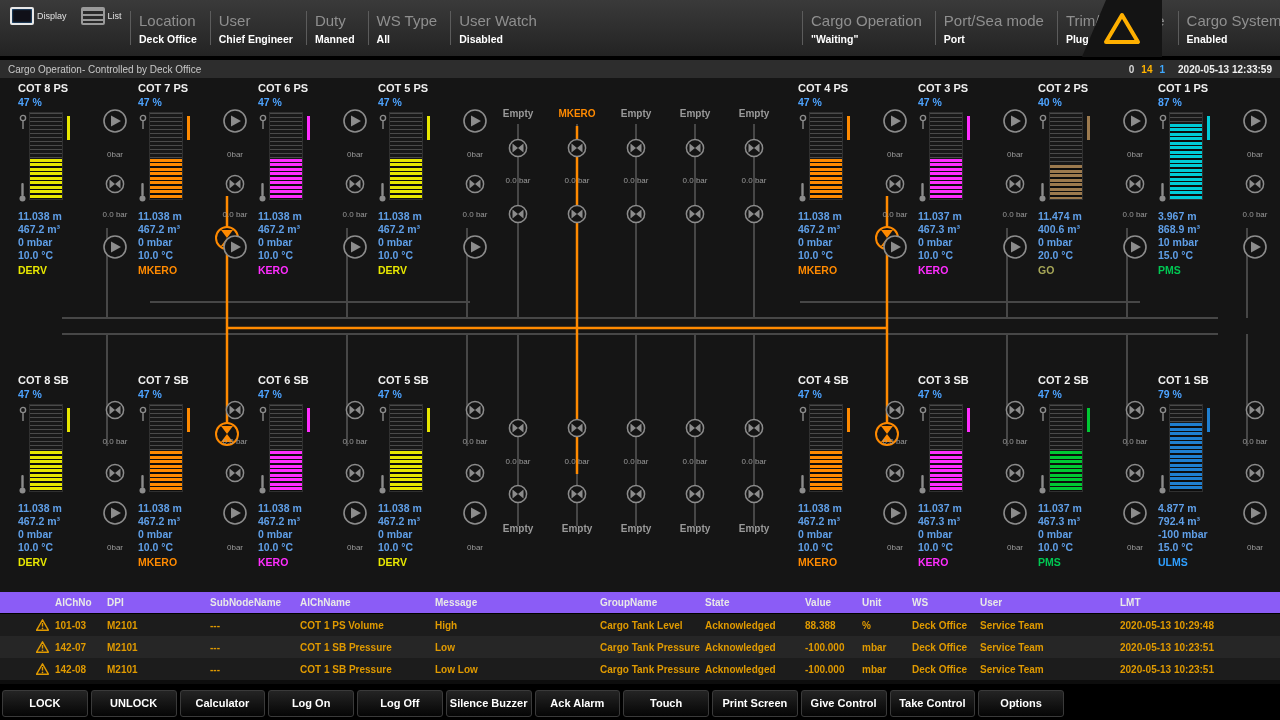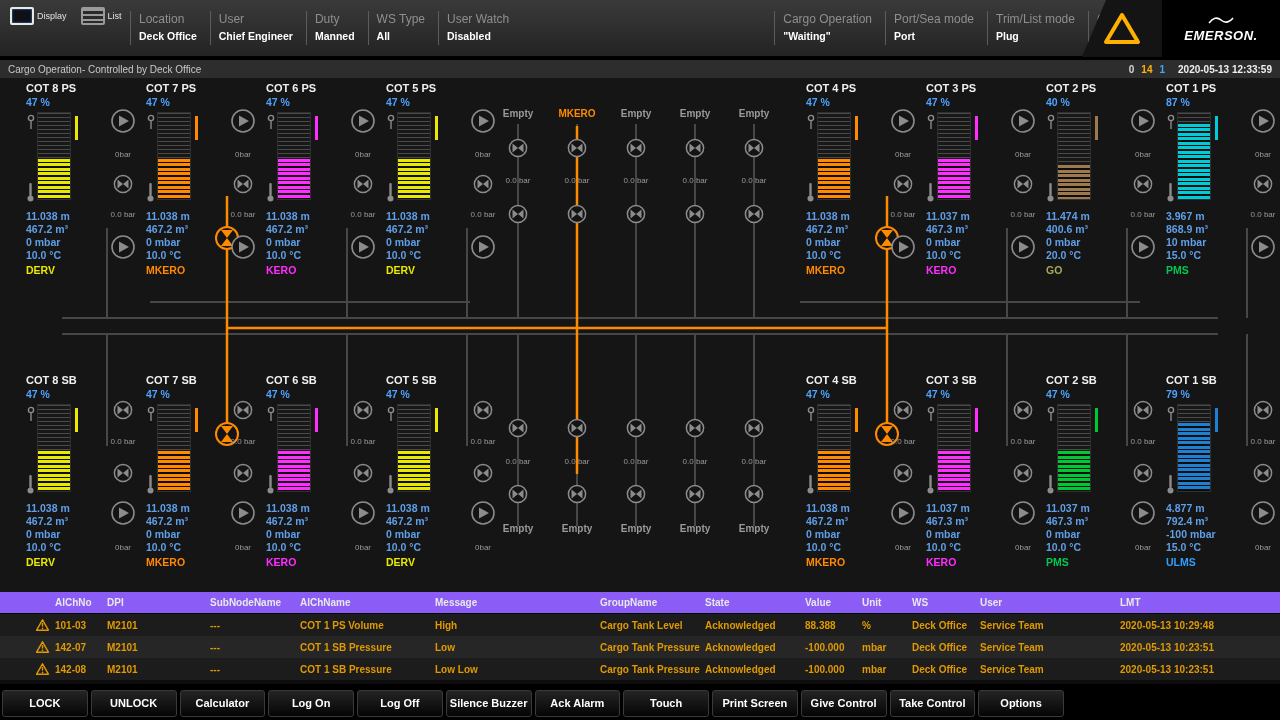--- a/index.html
+++ b/index.html
@@ -13,42 +13,42 @@
   .viewbtns { position:absolute; left:10px; top:7px; display:flex; gap:14px; }
   .vbtn { display:flex; flex-direction:row; align-items:center; gap:3px; cursor:pointer; }
   .icon-display { width:24px; height:18px; border:2px solid #e8e8e8; border-radius:2px;
     background:#101018; box-shadow:inset 0 0 2px #3fa9ff; }
   .icon-list { width:24px; height:18px; border:2px solid #9a9a9a; border-radius:2px;
     background:repeating-linear-gradient(180deg,#9a9a9a 0 2px,#2a2a2a 2px 5px); }
   .vlabel { font-size:9px; color:#e0e0e0; }
   .fields { position:absolute; left:130px; top:11px; display:flex; }
   .field { border-left:1px solid #5c5c5c; padding:1px 13px 0 8px; height:34px; }
   .field:nth-of-type(6) { margin-left:252px; }
-  .flabel { font-size:12px; color:#8f8f8f; white-space:nowrap; }
+  .flabel { font-size:15px; color:#8f8f8f; white-space:nowrap; }
   .fvalue { font-size:10.5px; font-weight:bold; color:#fff; margin-top:4px; white-space:nowrap; }
   .alarm-zone { position:absolute; right:118px; top:0; width:80px; height:57px;
     background:#141414; clip-path:polygon(30% 0,100% 0,100% 100%,0 100%);
     display:flex; align-items:center; justify-content:center; cursor:pointer; }
   .brand { position:absolute; right:0; top:0; width:118px; height:57px; background:#000;
     display:flex; flex-direction:column; align-items:center; justify-content:center; gap:3px; }
   .brand-text { color:#fff; font-size:13px; font-weight:bold; font-style:italic; letter-spacing:.5px; }
 
   
   .statusbar { position:absolute; top:60px; left:0; width:1280px; height:18px;
     background:#2d2d2d; display:flex; align-items:center; justify-content:space-between;
     padding:0 8px; }
   .sb-title { font-size:10px; color:#c8c8c8; }
   .sb-right { display:flex; align-items:center; gap:7px; font-size:10px; font-weight:bold; }
   .c-white { color:#d8d8d8; } .c-amber { color:#ffb300; } .c-blue { color:#3fa9ff; }
   .sb-time { color:#f0f0f0; margin-left:6px; }
 
   
   .mimic { position:absolute; top:78px; left:0; width:1280px; height:514px; background:#151515; }
   .pipes { position:absolute; left:0; top:0; z-index:0; }
-  .tank-row { position:absolute; left:20px; display:flex; z-index:2; }
+  .tank-row { position:absolute; left:12px; display:flex; z-index:2; }
   .tank-row.ps { top:4px; } .tank-row.sb { top:296px; }
   .tank-row > .tank:nth-of-type(5) { margin-left:300px; }
   .tank { position:relative; width:120px; height:188px; }
   .t-name { font-size:11px; font-weight:bold; color:#f0f0f0; padding-left:6px; }
   .t-pct { font-size:10.5px; font-weight:bold; color:#4da3ff; padding-left:6px; margin-top:2px; }
   .t-body { display:flex; margin-top:4px; padding-left:4px; height:92px; }
   .t-left { width:13px; display:flex; flex-direction:column; justify-content:space-between;
     align-items:center; padding:2px 0; }
   .gauge { position:relative; width:34px; height:88px; border:1px solid #303030;
     background:repeating-linear-gradient(180deg,#4a4a4a 0 1px,#181818 1px 4px); }
@@ -149,26 +149,20 @@
 
         <div class="field">
           <div class="flabel">Cargo System</div>
           <div class="fvalue">Enabled</div>
         </div>
       </div>
     <div class="alarm-zone">
       <svg width="38" height="34" viewBox="0 0 38 34">
         <path d="M19 3 L35 30 L3 30 Z" fill="none" stroke="#ffb000" stroke-width="4" stroke-linejoin="round"></path>
       </svg>
-    </div>
-    <div class="brand">
-      <svg width="26" height="10" viewBox="0 0 26 10">
-        <path d="M1 8 Q7 0 13 5 T25 3" stroke="#fff" stroke-width="1.6" fill="none"></path>
-      </svg>
-      <span class="brand-text">EMERSON.</span>
     </div>
   </div>
 
   <div class="statusbar">
     <span class="sb-title">Cargo Operation- Controlled by Deck Office</span>
     <span class="sb-right">
       <span class="c-white">0</span>
       <span class="c-amber">14</span>
       <span class="c-blue">1</span>
       <span class="sb-time">2020-05-13 12:33:59</span>

